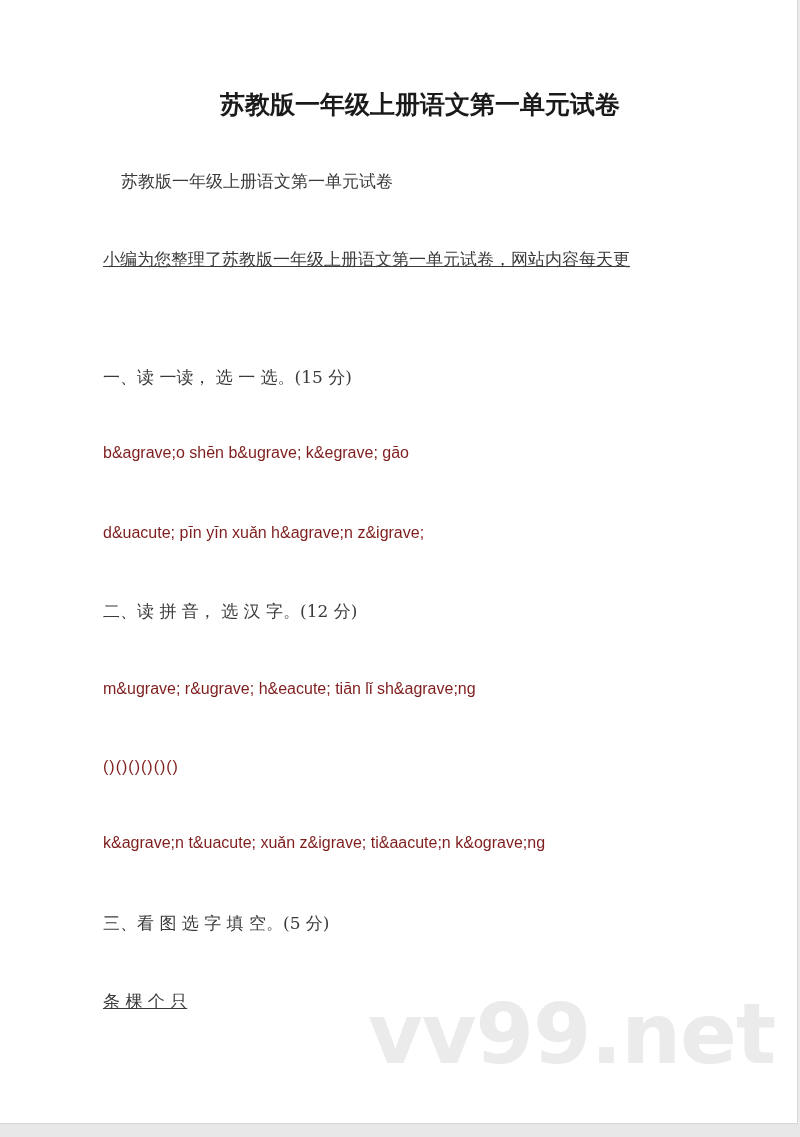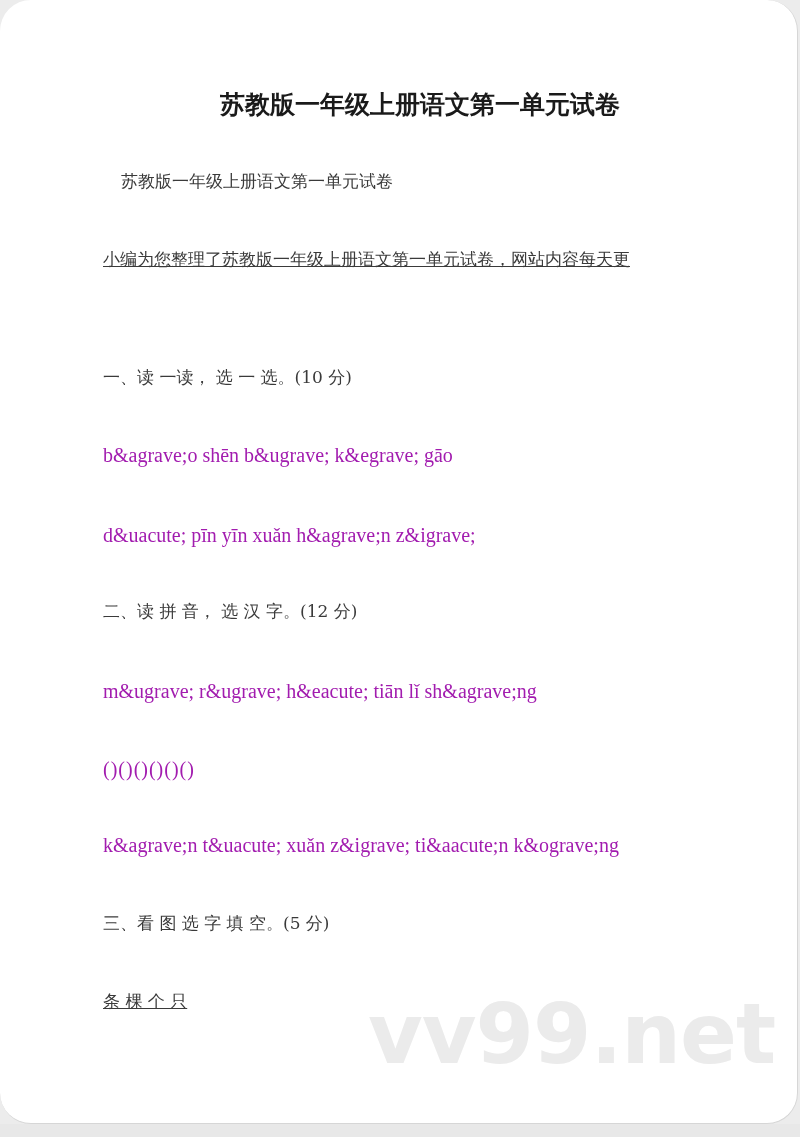--- a/index.html
+++ b/index.html
@@ -17,21 +17,20 @@
     .page {
       position: absolute;
       left: 0;
       top: 0;
       width: 797px;
       height: 1123px;
       background: #ffffff;
       border-right: 1px solid #d6d6d6;
       border-bottom: 1px solid #d6d6d6;
       overflow: hidden;
-      border-radius: 31px;
     }
     .title {
       position: absolute;
       left: 0;
       width: 840px;
       top: 88px;
       text-align: center;
       font-family: "DejaVu Sans", "Liberation Sans", sans-serif;
       font-weight: bold;
       font-size: 25px;
@@ -39,21 +38,21 @@
       letter-spacing: 0px;
       white-space: nowrap;
     }
     .line {
       position: absolute;
       font-size: 17px;
       color: #333333;
       white-space: nowrap;
     }
     .cn { font-family: "DejaVu Serif", "Liberation Serif", serif; color: #3a3a3a; }
-    .latin { font-family: Liberation Serif, serif; font-size: 20px; color: #a21caf; }
+    .latin { font-family: Liberation Sans, sans-serif; font-size: 16px; color: #7f1d1d; }
     .watermark {
       position: absolute;
       left: 368px;
       top: 985px;
       font-family: "DejaVu Sans", "Liberation Sans", sans-serif;
       font-weight: bold;
       font-size: 84px;
       color: #ebebeb;
       letter-spacing: -1px;
       white-space: nowrap;
@@ -71,21 +70,21 @@
 <body>
 
 <div class="page">
 
   <div class="title">苏教版一年级上册语文第一单元试卷</div>
 
   <div class="line cn" style="left:121px; top:170px;">苏教版一年级上册语文第一单元试卷</div>
 
   <div class="line cn" style="left:103px; top:248px;text-decoration:underline;">小编为您整理了苏教版一年级上册语文第一单元试卷，网站内容每天更</div>
 
-  <div class="line cn" style="left:103px; top:366px;">一、读 一读， 选 一 选。(10 分)</div>
+  <div class="line cn" style="left:103px; top:366px;">一、读 一读， 选 一 选。(15 分)</div>
   <div class="line latin" style="left:103px; top:444px;">b&amp;agrave;o shēn b&amp;ugrave; k&amp;egrave; gāo</div>
   <div class="line latin" style="left:103px; top:524px;">d&amp;uacute; pīn yīn xuǎn h&amp;agrave;n z&amp;igrave;</div>
 
   <div class="line cn" style="left:103px; top:600px;">二、读 拼 音， 选 汉 字。(12 分)</div>
   <div class="line latin" style="left:103px; top:680px;text-align:right;">m&amp;ugrave; r&amp;ugrave; h&amp;eacute; tiān lǐ sh&amp;agrave;ng</div>
   <div class="line latin" style="left:103px; top:758px; letter-spacing:1px;">()()()()()()</div>
   <div class="line latin" style="left:103px; top:834px;">k&amp;agrave;n t&amp;uacute; xuǎn z&amp;igrave; ti&amp;aacute;n k&amp;ograve;ng</div>
 
   <div class="line cn" style="left:103px; top:912px;">三、看 图 选 字 填 空。(5 分)</div>
   <div class="line cn" style="left:103px; top:990px;text-decoration:underline;">条 棵 个 只</div>

